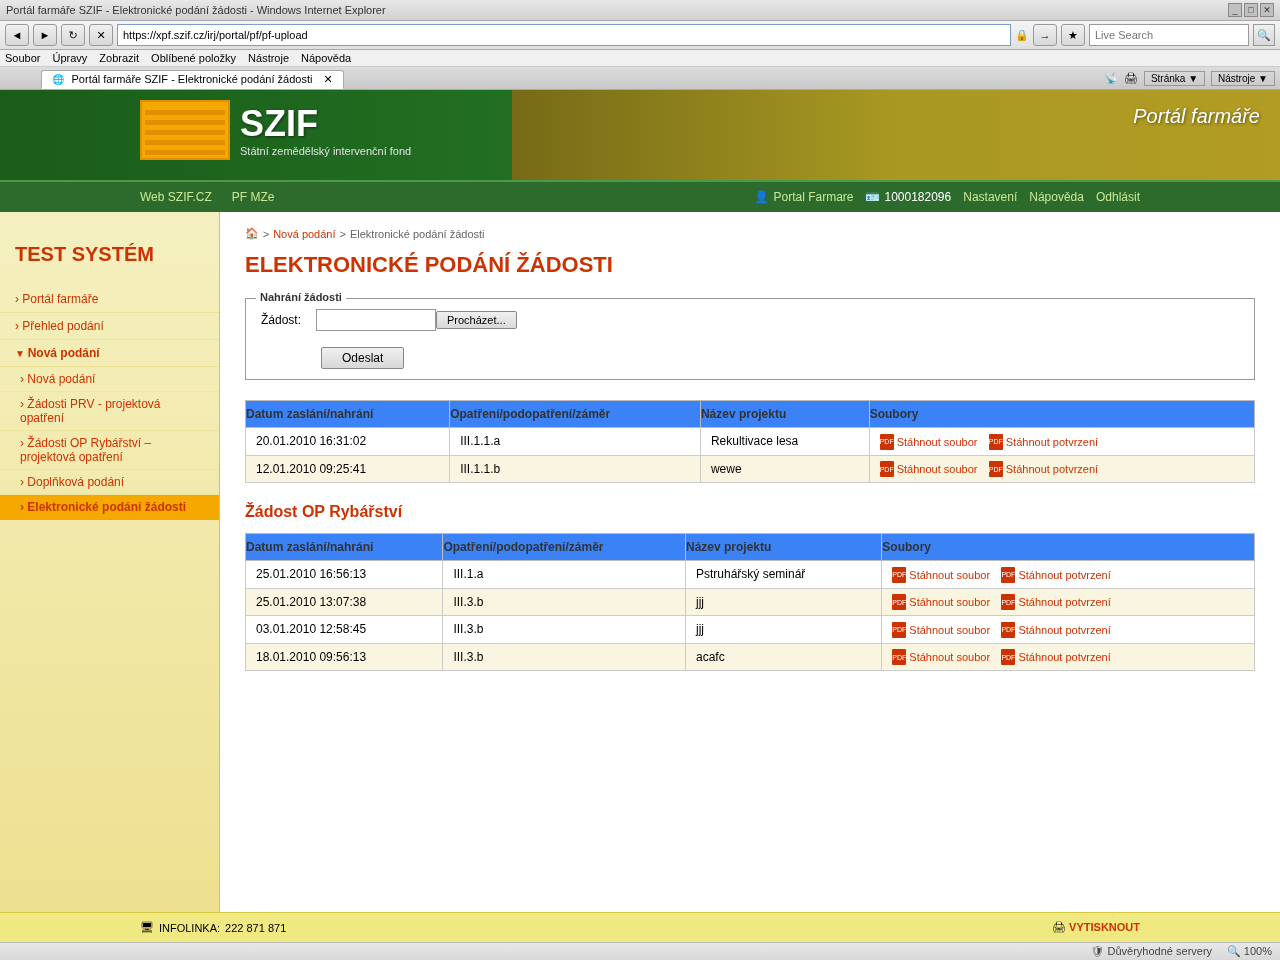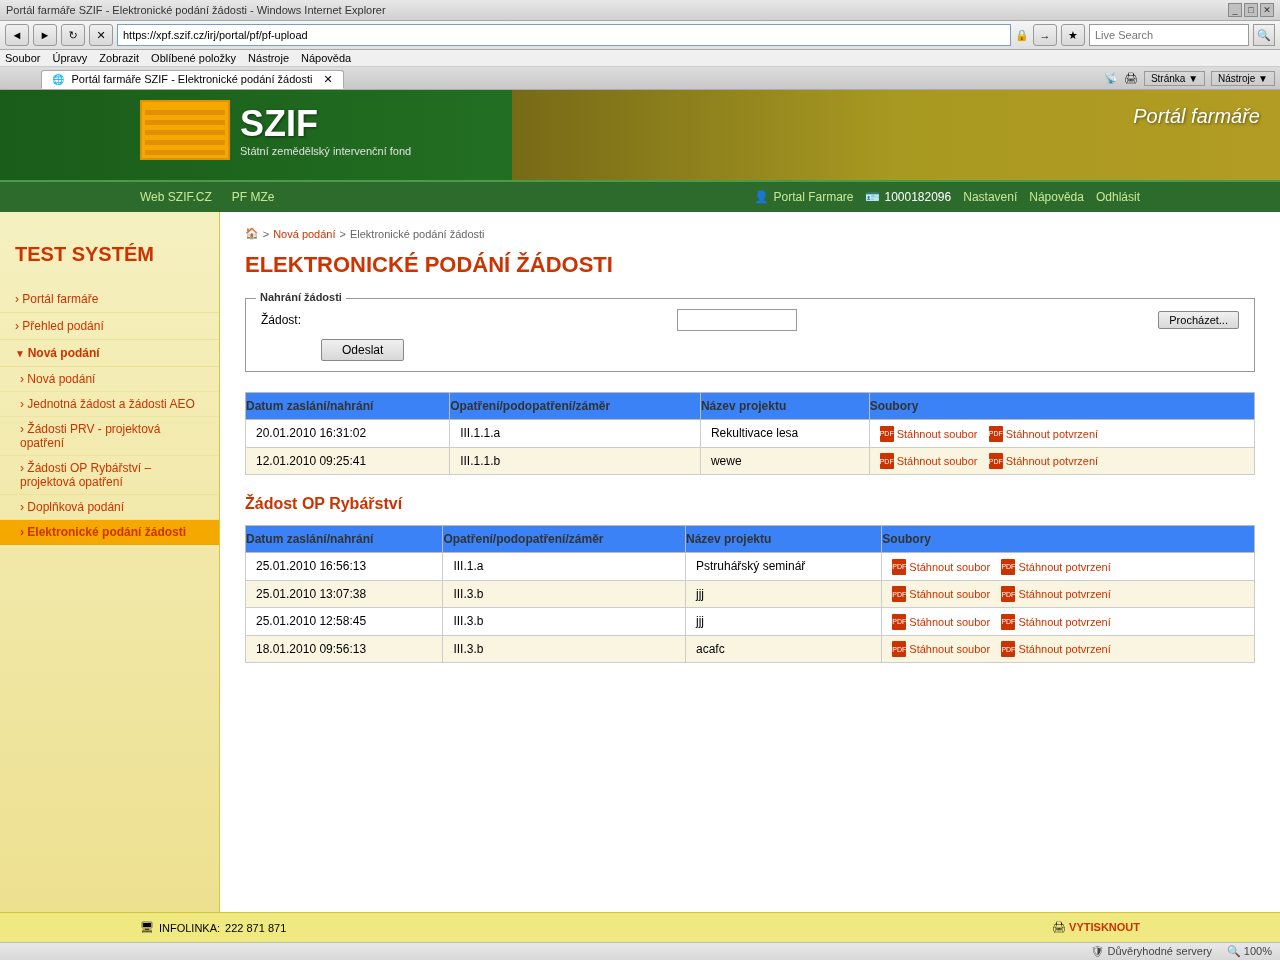--- a/index.html
+++ b/index.html
@@ -207,22 +207,21 @@
     
     .page-title {
       color: #cc3300;
       font-size: 22px;
       font-weight: bold;
       margin-bottom: 20px;
     }
     .upload-row {
       display: flex;
       align-items: center;
-      margin-bottom: 8px;
-      justify-content: space-between;
+      margin-bottom: 16px;
     }
     .upload-label { font-size: 12px; min-width: 55px; }
     .upload-input {
       width: 120px; height: 22px; border: 1px solid #999; padding: 0 3px; font-size: 11px;
     }
     .upload-browse-btn {
       padding: 2px 10px; font-size: 11px; cursor: pointer;
       background: linear-gradient(to bottom, #f0f0f0, #d8d8d8);
       border: 1px solid #888; border-radius: 2px;
     }
@@ -431,23 +430,20 @@
       </div>
 
       <div class="sidebar-section">
         <span>Nová podání</span>
       </div>
 
       <div class="sidebar-sub">
         <span>Nová podání</span>
       </div>
       <div class="sidebar-sub">
-        <span>Jednotná žádost a žádosti AEO</span>
-      </div>
-      <div class="sidebar-sub">
         <span>Žádosti PRV - projektová opatření</span>
       </div>
       <div class="sidebar-sub">
         <span>Žádosti OP Rybářství – projektová opatření</span>
       </div>
       <div class="sidebar-sub">
         <span>Doplňková podání</span>
       </div>
       <div class="sidebar-sub active">
         <span>Elektronické podání žádosti</span>
@@ -558,21 +554,21 @@
                 <span class="pdf-icon">PDF</span>
                 <span>Stáhnout soubor</span>
               </a>
               <a href="#" class="pdf-link">
                 <span class="pdf-icon">PDF</span>
                 <span>Stáhnout potvrzení</span>
               </a>
             </td>
           </tr>
           <tr>
-            <td>25.01.2010 12:58:45</td>
+            <td>03.01.2010 12:58:45</td>
             <td>III.3.b</td>
             <td>jjj</td>
             <td>
               <a href="#" class="pdf-link">
                 <span class="pdf-icon">PDF</span>
                 <span>Stáhnout soubor</span>
               </a>
               <a href="#" class="pdf-link">
                 <span class="pdf-icon">PDF</span>
                 <span>Stáhnout potvrzení</span>

